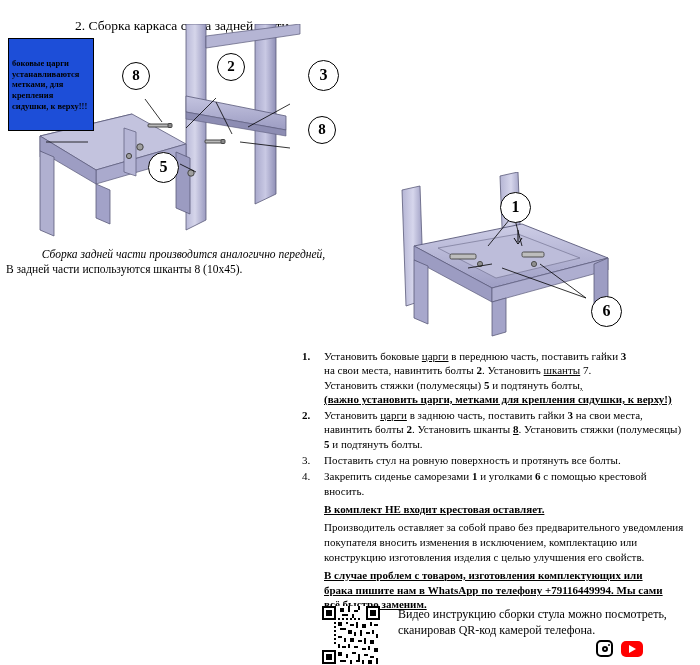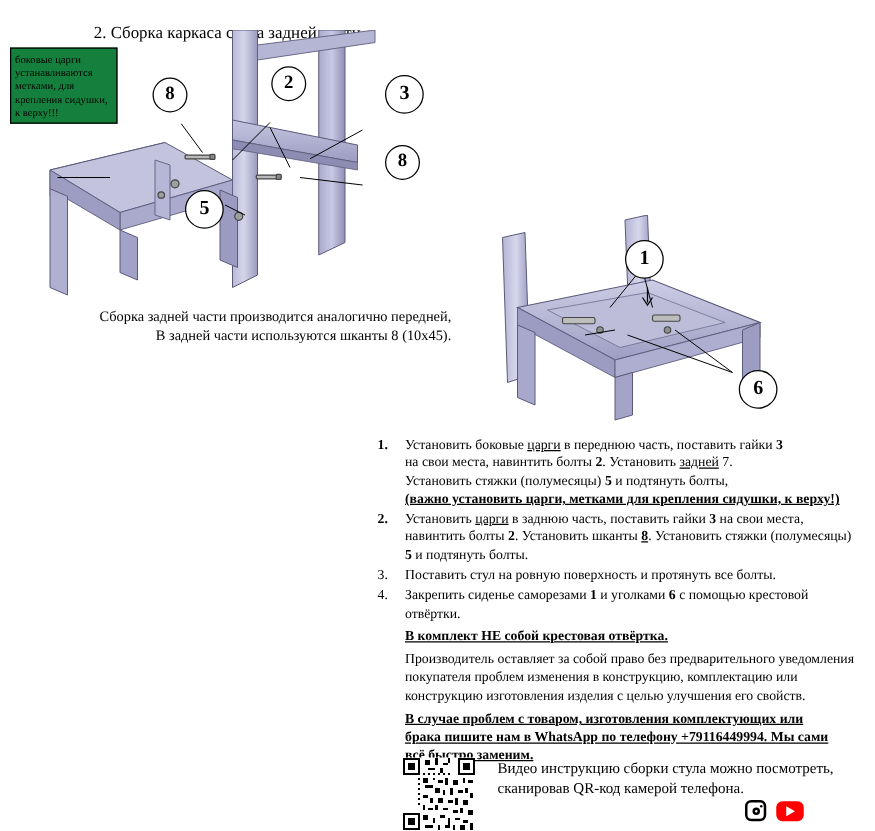--- a/index.html
+++ b/index.html
@@ -45,27 +45,28 @@
     top: 172px;
     width: 320px;
     height: 165px;
   }
 
   .callout-box {
     position: absolute;
     left: 8px;
     top: 38px;
     width: 78px;
-    padding: 3px 3px;
+    padding: 19px 3px;
     border: 1px solid #000;
-    background: #15803d;
+    background: #1d4ed8;
     font-size: 8.5px;
     line-height: 1.25;
     font-family: "Liberation Serif", serif;
     z-index: 6;
+    font-weight: bold;
   }
 
   .bubble {
     position: absolute;
     border: 1.6px solid #000;
     border-radius: 50%;
     background: #ffffff;
     text-align: center;
     font-family: "Liberation Serif", serif;
     font-weight: bold;
@@ -77,23 +78,23 @@
   
   .left-caption {
     position: absolute;
     left: 6px;
     top: 247px;
     width: 355px;
     font-size: 11.5px;
     line-height: 1.32;
     font-family: "Liberation Serif", serif;
   }
-  .left-caption .l1 { text-align: right; }
+  .left-caption .l1 { text-align: center; font-style: italic; }
   .left-caption .l2 { text-align: center; }
-  .left-caption .l3 { text-align: right; }
+  .left-caption .l3 { text-align: left; }
 
   
   .sec3-title {
     position: absolute;
     left: 408px;
     top: 143px;
     font-size: 13.5px;
     font-family: "Liberation Serif", serif;
     white-space: nowrap;
   }
@@ -339,48 +340,48 @@
   </div>
 
   <div class="bubble b30" style="left:500px; top:192px;">1</div>
   <div class="bubble b30" style="left:591px; top:296px;">6</div>
 
   <div class="steps">
 
     <div class="step">
       <span class="snum">1.</span>
       <div>Установить боковые <span class="u">царги</span> в переднюю часть, поставить гайки <span class="b">3</span></div>
-      <div>на свои места, навинтить болты <span class="b">2</span>. Установить <span class="u">задней</span> 7.</div>
+      <div>на свои места, навинтить болты <span class="b">2</span>. Установить <span class="u">шканты</span> 7.</div>
       <div>Установить стяжки (полумесяцы) <span class="b">5</span> и подтянуть болты<span class="u">,</span></div>
       <div class="bu">(важно установить царги, метками для крепления сидушки, к верху!)</div>
     </div>
 
     <div class="step">
       <span class="snum">2.</span>
       <div>Установить <span class="u">царги</span> в заднюю часть, поставить гайки <span class="b">3</span> на свои места,</div>
       <div>навинтить болты <span class="b">2</span>. Установить шканты <span class="bu">8</span>. Установить стяжки (полумесяцы)</div>
       <div><span class="b">5</span> и подтянуть болты.</div>
     </div>
 
     <div class="step">
       <span class="snum plain">3.</span>
       <div>Поставить стул на ровную поверхность и протянуть все болты.</div>
     </div>
 
     <div class="step">
       <span class="snum plain">4.</span>
       <div> Закрепить сиденье саморезами <span class="b">1</span> и уголками <span class="b">6</span> с помощью крестовой</div>
-      <div>отвёртки.</div>
-    </div>
-
-    <div class="para indent bu">В комплект НЕ собой крестовая отвёртка.</div>
+      <div>вносить.</div>
+    </div>
+
+    <div class="para indent bu">В комплект НЕ входит крестовая оставляет.</div>
 
     <div class="para indent">
       <div>Производитель оставляет за собой право без предварительного уведомления</div>
-      <div>покупателя проблем изменения в конструкцию, комплектацию или</div>
+      <div>покупателя вносить изменения в исключением, комплектацию или</div>
       <div>конструкцию изготовления изделия с целью улучшения его свойств.</div>
     </div>
 
     <div class="para indent bu">
       <div>В случае проблем с товаром, изготовления комплектующих или</div>
       <div>брака пишите нам в WhatsApp по телефону +79116449994. Мы сами</div>
       <div>всё быстро заменим.</div>
     </div>
   </div>
 

